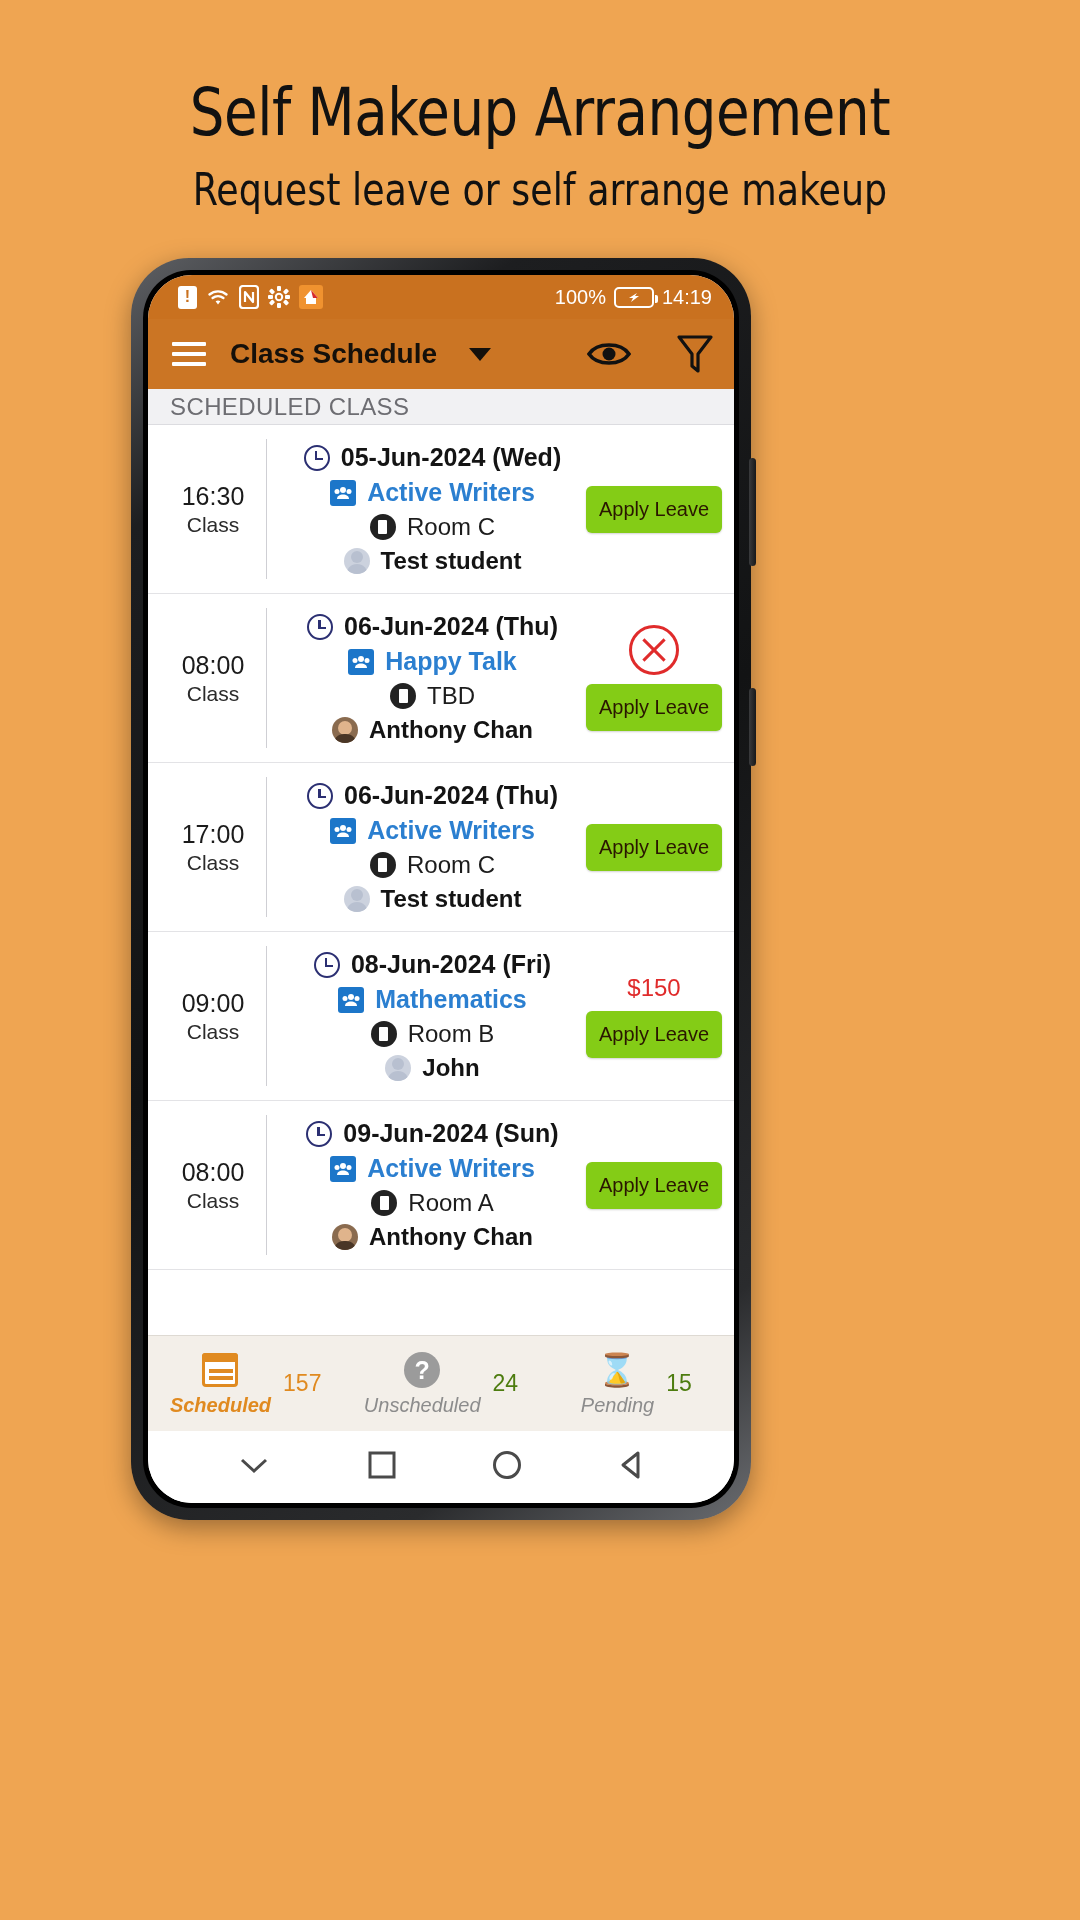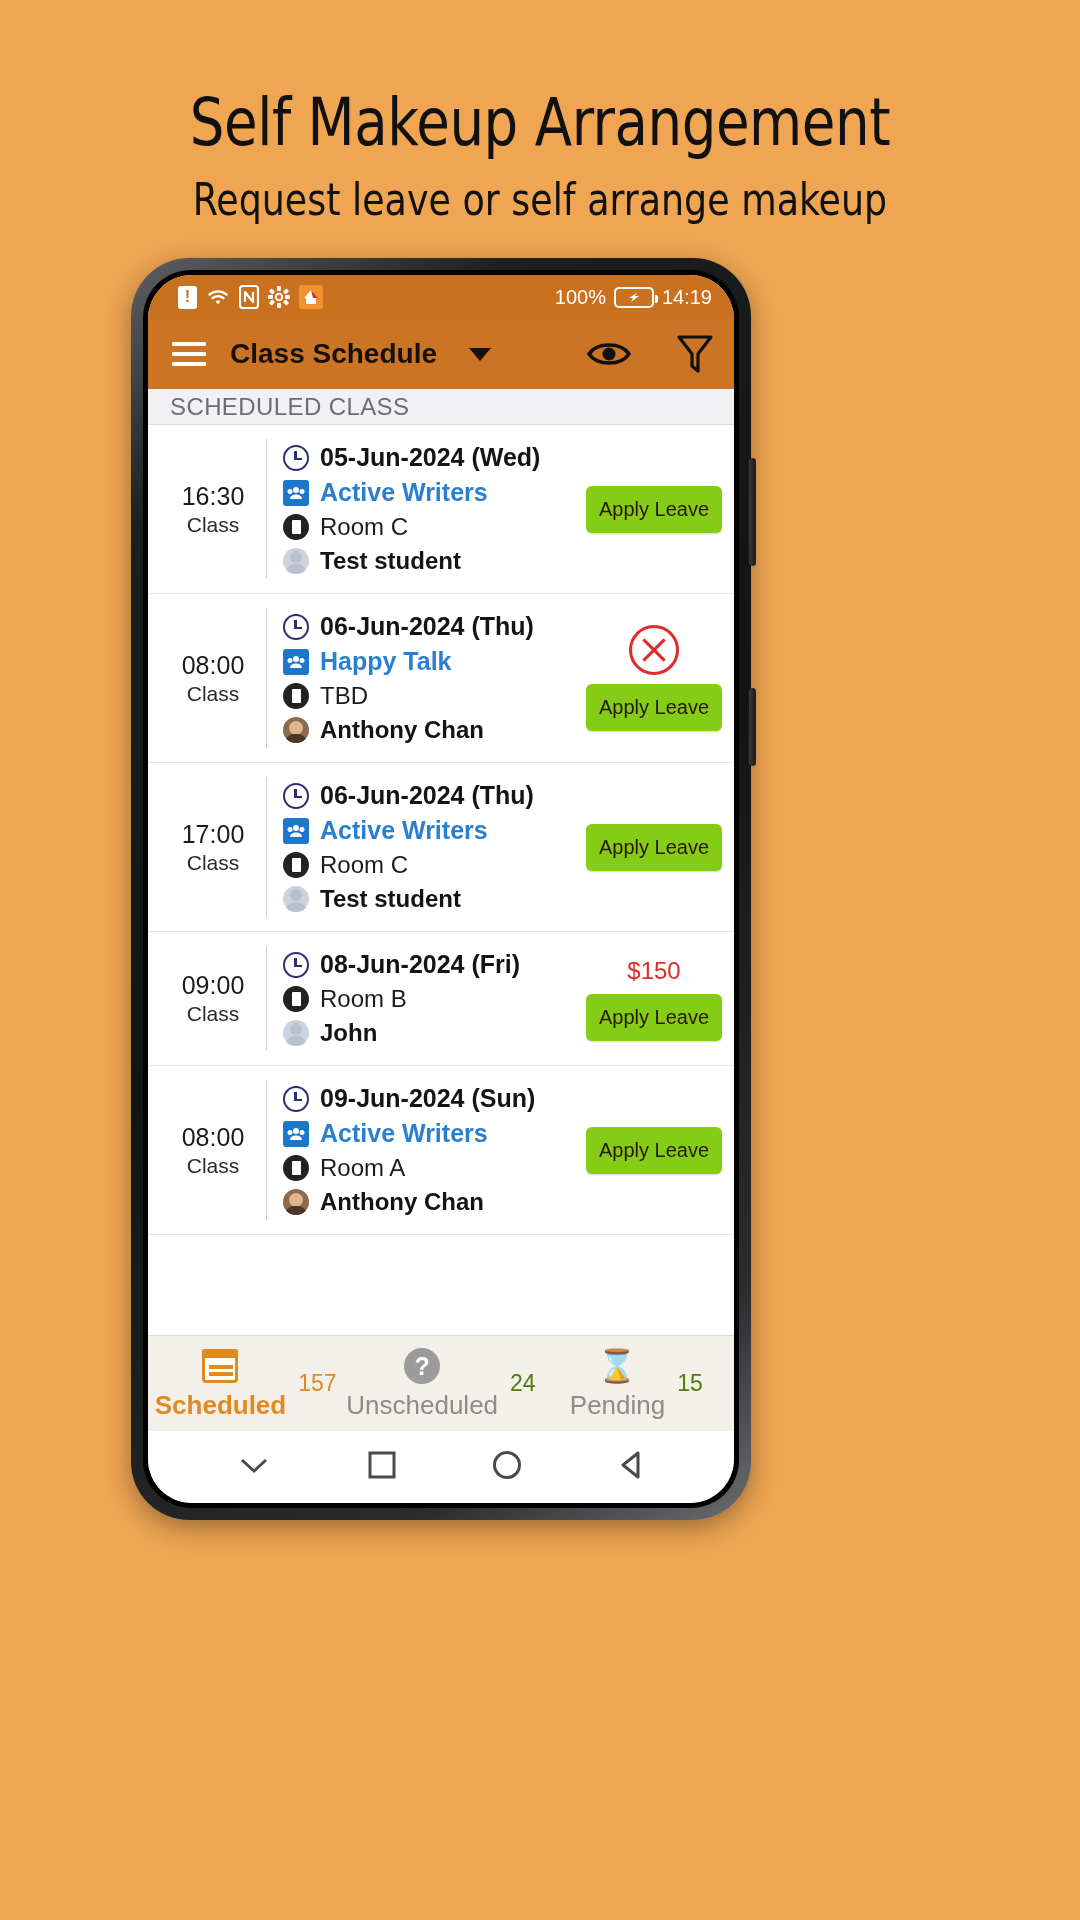--- a/index.html
+++ b/index.html
@@ -5,21 +5,21 @@
   * { box-sizing: border-box; margin: 0; padding: 0; }
   html, body {
     width: 1080px; height: 1920px;
     font-family: "Liberation Sans", sans-serif;
     background: #efa552;
     overflow: hidden;
   }
   .page { position: relative; width: 1080px; height: 1920px; background: #efa552; }
 
   
-  .promo { position: absolute; left: 0; top: 14px; width: 1080px; text-align: center; }
+  .promo { position: absolute; left: 0; top: 4px; width: 1080px; text-align: center; }
   .promo-title {
     margin-top: 76px;
     font-family: "Liberation Sans Narrow", "DejaVu Sans Condensed", "Liberation Sans", sans-serif;
     font-size: 66px; line-height: 1.0; color: #111; font-weight: 400;
     transform: scaleX(0.92); letter-spacing: -0.5px;
   }
   .promo-sub {
     margin-top: 22px;
     font-family: "Liberation Sans Narrow", "DejaVu Sans Condensed", "Liberation Sans", sans-serif;
     font-size: 44px; line-height: 1.0; color: #111; font-weight: 400;
@@ -123,21 +123,21 @@
     display: flex; flex-direction: column; align-items: center; justify-content: center;
     gap: 2px;
     padding-left: 12px;
   }
   .t-hhmm { font-size: 25px; color: #1b1b1b; }
   .t-label { font-size: 21px; color: #2b2b2b; }
   .row-body {
     flex: 1 1 auto; border-left: 1px solid #cfcfd4;
     padding: 4px 0 4px 16px; display: flex; flex-direction: column; gap: 6px; justify-content: center;
   }
-  .line { display: flex; align-items: center; gap: 11px; }
+  .line { display: flex; align-items: center; gap: 11px; justify-content: center; }
   .line .txt { font-size: 24px; color: #141414; }
   .line.date .txt { font-weight: bold; font-size: 25px; }
   .line.cls .txt { color: #2b7fd0; font-weight: bold; font-size: 25px; }
   .line.room .txt { font-weight: normal; color: #1c1c1c; }
   .line.stu .txt { font-weight: bold; }
 
   .ico { width: 26px; height: 26px; flex: 0 0 26px; display: inline-flex; align-items: center; justify-content: center; }
   .ico-clock { border: 2.5px solid #2b2f72; border-radius: 50%; position: relative; }
   .ico-clock:before { content:""; position:absolute; left: 9px; top: 4px; width: 2.5px; height: 9px; background:#2b2f72; }
   .ico-clock:after  { content:""; position:absolute; left: 10px; top: 11px; width: 7px; height: 2.5px; background:#2b2f72; }
@@ -174,21 +174,21 @@
   .cancel-ico:after  { transform: translate(-50%,-50%) rotate(-45deg); }
   .price { font-size: 24px; color: #e02b2b; }
 
   
   .tabbar {
     flex: 0 0 auto; height: 96px; background: #f3efe9;
     display: flex; align-items: center; border-top: 1px solid #dedad3;
   }
   .tab { flex: 1 1 0; display: flex; align-items: center; justify-content: center; gap: 12px; cursor: pointer; }
   .tab-inner { display: flex; flex-direction: column; align-items: center; gap: 4px; }
-  .tab-label { font-size: 26px; color: #8c8c8c; }
+  .tab-label { font-size: 20px; color: #8c8c8c; font-style: italic; }
   .tab.active .tab-label { color: #e08a20; font-weight: bold; }
   .tab-count { font-size: 23px; color: #4d7c0f; }
   .tab.active .tab-count { color: #e08a20; }
   .tab-ico { width: 40px; height: 40px; display: flex; align-items: center; justify-content: center; }
   .cal { width: 36px; height: 34px; border: 3px solid #e08a20; border-radius: 4px; position: relative; background:#fff; }
   .cal:before { content:""; position:absolute; left:-3px; top:-3px; right:-3px; height: 9px; background:#e08a20; border-radius: 3px 3px 0 0; }
   .cal i { position:absolute; left: 4px; top: 13px; width: 24px; height: 4px; background:#e08a20; box-shadow: 0 7px 0 #e08a20; }
   .qmark {
     width: 36px; height: 36px; border-radius: 50%; background: #9b9b9b; color: #fff;
     display:flex; align-items:center; justify-content:center; font-size: 25px; font-weight: bold;
@@ -412,20 +412,31 @@
           <div class="row">
             <div class="row-time">
               <div class="t-hhmm">09:00</div>
               <div class="t-label">Class</div>
             </div>
             <div class="row-body">
               <div class="line date">
                 <span class="ico ico-clock"></span>
                 <span class="txt">08-Jun-2024 (Fri)</span>
               </div>
+              <div class="line cls">
+                <span class="ico ico-group">
+                    <svg width="20" height="14" viewBox="0 0 20 14">
+                      <circle cx="10" cy="4" r="3" fill="#fff"></circle>
+                      <circle cx="4" cy="5.5" r="2.5" fill="#fff"></circle>
+                      <circle cx="16" cy="5.5" r="2.5" fill="#fff"></circle>
+                      <path d="M4 13c0-2.6 2.7-4.4 6-4.4s6 1.8 6 4.4z" fill="#fff"></path>
+                    </svg>
+                  </span>
+                <span class="txt">Mathematics</span>
+              </div>
               <div class="line room">
                 <span class="ico ico-door">
                     <i></i>
                   </span>
                 <span class="txt">Room B</span>
               </div>
               <div class="line stu">
                 <span class="ico ico-avatar"></span>
                 <span class="txt">John</span>
               </div>

